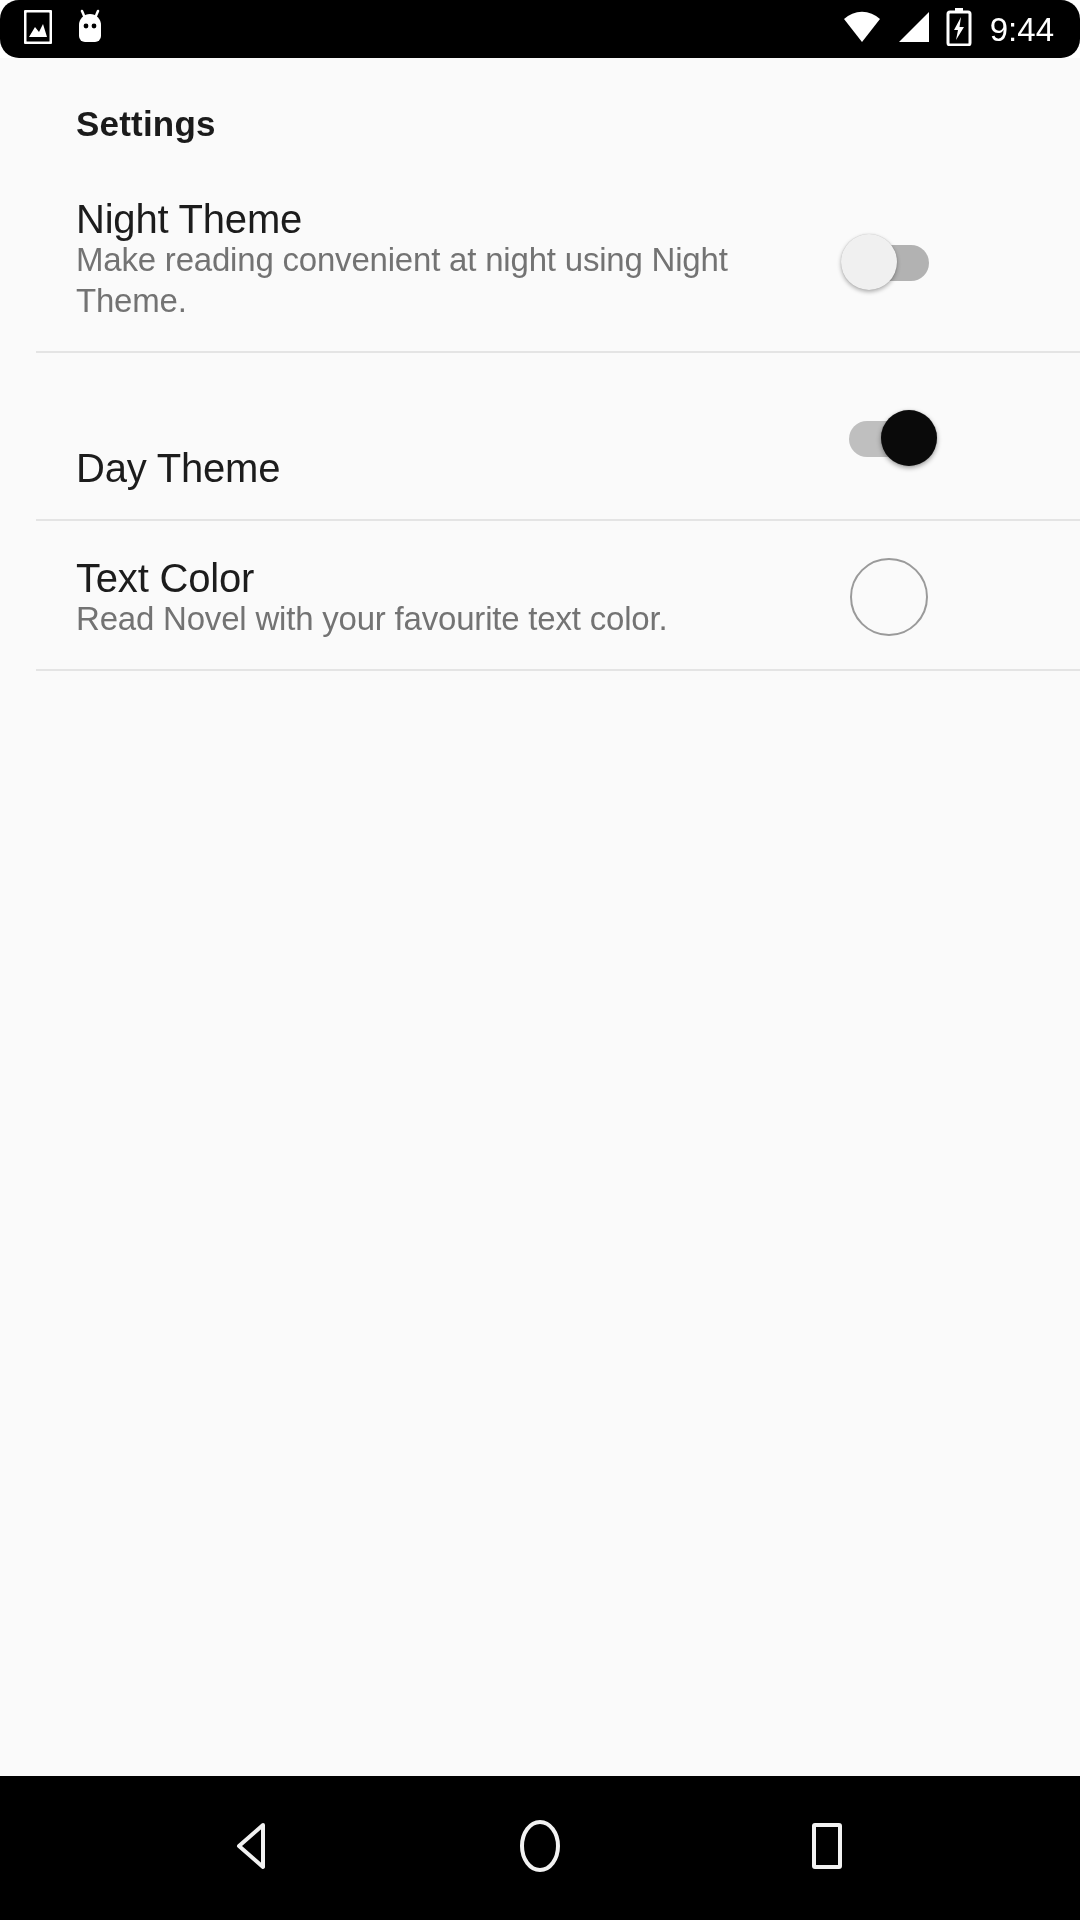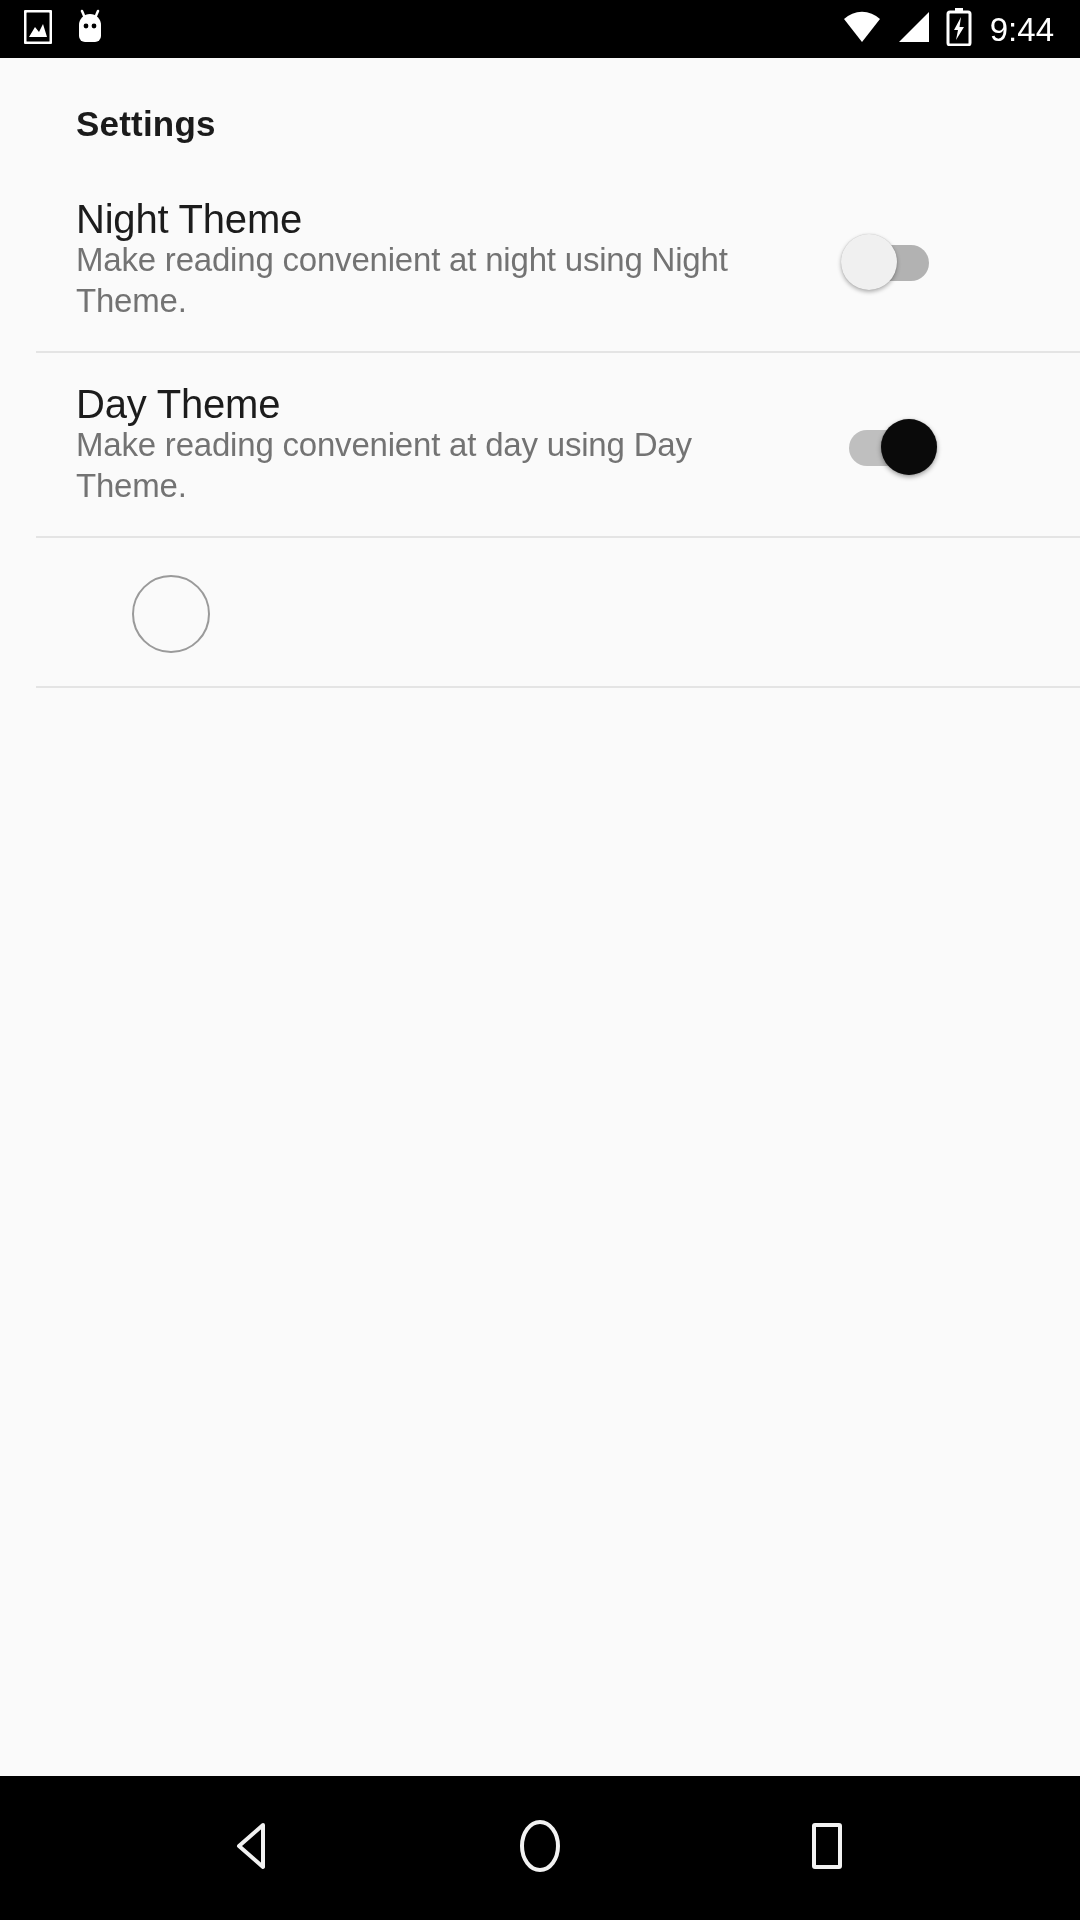--- a/index.html
+++ b/index.html
@@ -19,20 +19,21 @@
   .status-bar {
     position: absolute;
     top: 0; left: 0;
     width: 1080px;
     height: 58px;
     background: #000000;
     display: flex;
     align-items: center;
     box-sizing: border-box;
     padding: 0 26px 0 24px;
+    border-radius: 19px;
   }
   .status-left {
     display: flex;
     align-items: center;
     gap: 22px;
   }
   .status-right {
     margin-left: auto;
     display: flex;
     align-items: center;
@@ -242,32 +243,35 @@
         <span class="switch off">
           <span class="track"></span>
           <span class="thumb"></span>
         </span>
       </div>
     </div>
 
     <div class="setting-row">
       <div class="row-text">
         <div class="row-title">Day Theme</div>
-        <div class="row-subtitle">Make reading convenient at day using Day Theme.</div>
       </div>
       <div class="row-control">
         <span class="switch on">
           <span class="track"></span>
           <span class="thumb"></span>
         </span>
       </div>
     </div>
 
 
     <div class="setting-row">
+      <div class="row-text">
+        <div class="row-title">Text Color</div>
+        <div class="row-subtitle">Read Novel with your favourite text color.</div>
+      </div>
       <div class="row-control">
         <span class="color-swatch"></span>
       </div>
     </div>
 
   </div>
 </div>
 
 <div class="nav-bar">
   <div class="nav-btn">

